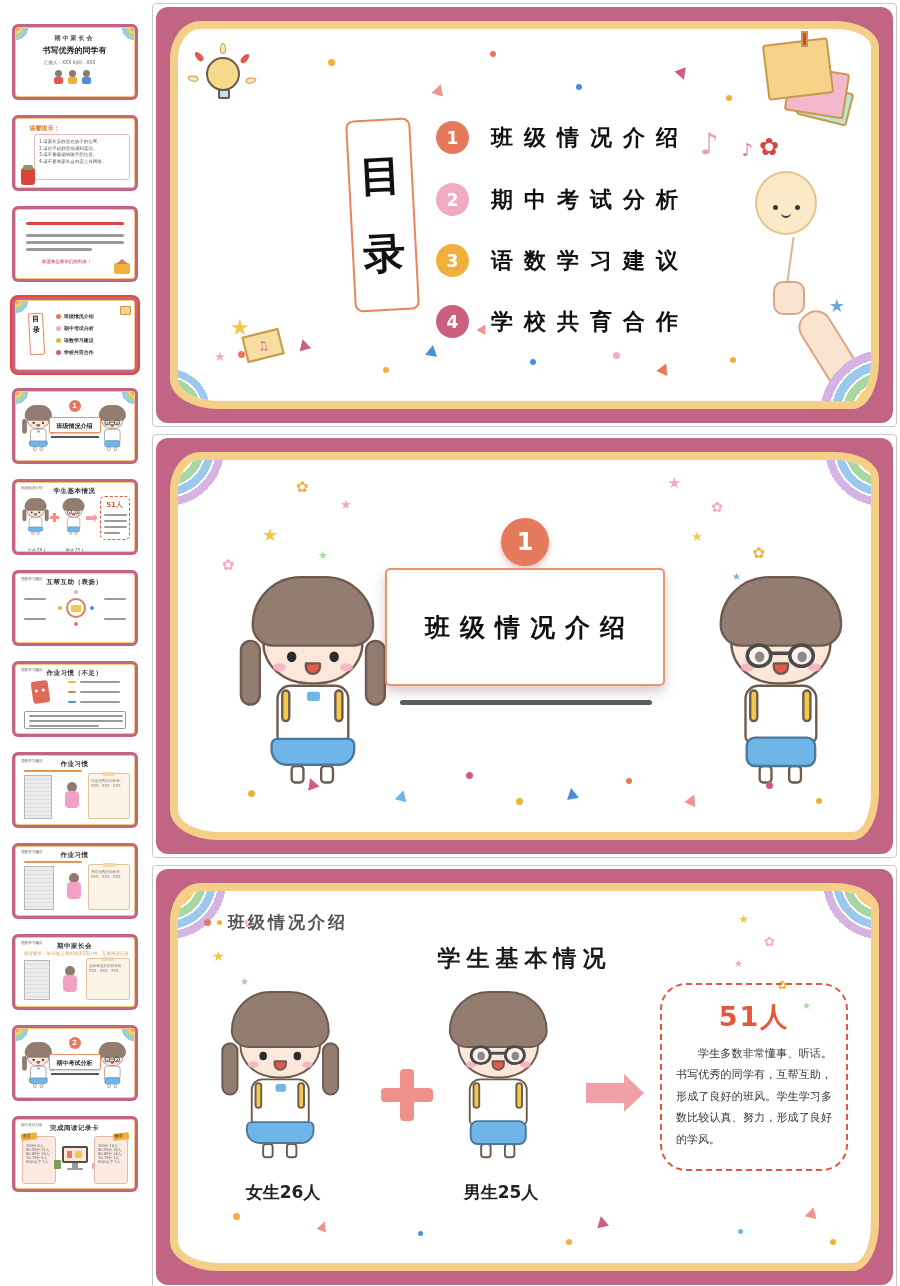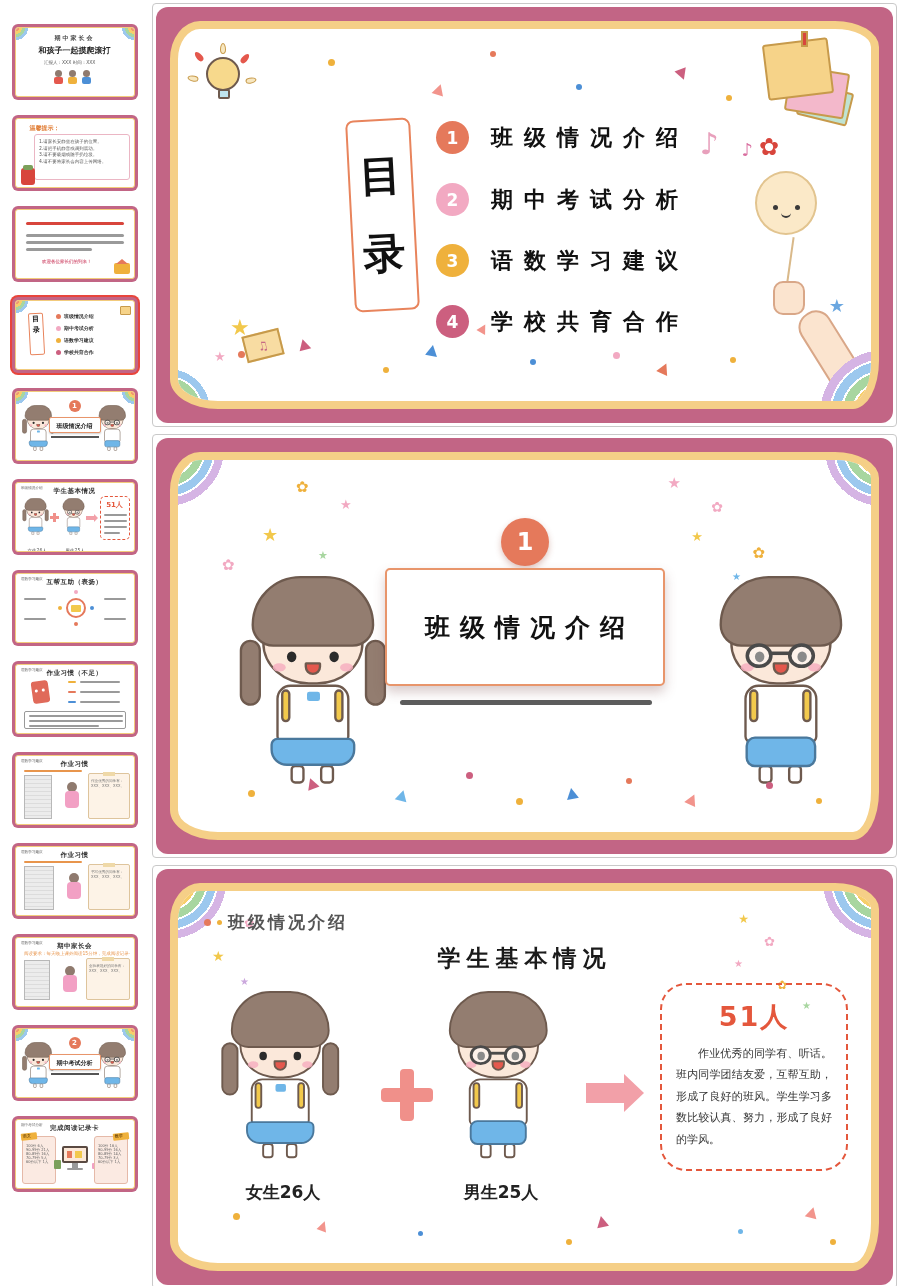--- a/index.html
+++ b/index.html
@@ -143,21 +143,21 @@
 </head>
 <body>
 
 <div class="sidebar">
 
   <div class="thumb">
     <div class="tinner">
       <i class="trb tl"></i>
         <i class="trb tr"></i>
       <div class="abs" style="left:0;right:0;top:6px;text-align:center;font-size:6px;font-weight:700;color:#444;letter-spacing:2px">期中家长会</div>
-      <div class="abs" style="left:0;right:0;top:17px;text-align:center;font-size:8px;font-weight:700;color:#222">和孩子一起摸爬滚打</div>
+      <div class="abs" style="left:0;right:0;top:17px;text-align:center;font-size:8px;font-weight:700;color:#222">书写优秀的同学有</div>
       <div class="abs" style="left:28px;top:31px">
           <span class="tiny">汇报人：XXX 时间：XXX</span>
         </div>
       <div class="abs" style="left:38px;top:42px;display:flex;gap:5px">
         <span class="mp">
             <i class="h"></i>
             <i class="b" style="background:#E4584D"></i>
           </span>
         <span class="mp">
             <i class="h"></i>
@@ -717,21 +717,21 @@
             <i class="k-strap l"></i>
             <i class="k-strap r"></i>
             <i class="k-shorts"></i>
             <i class="k-leg l"></i>
             <i class="k-leg r"></i>
       </div>
       <div class="barrow"></div>
 
       <div class="dashed-box">
         <div class="count">51人</div>
-        <div class="desc">作业优秀的同学有、听话。班内同学团结友爱，互帮互助，形成了良好的班风。学生学习多数比较认真、努力，形成了良好的学风。</div>
+        <div class="desc">学生多数非常懂事、听话。书写优秀的同学有，互帮互助，形成了良好的班风。学生学习多数比较认真、努力，形成了良好的学风。</div>
       </div>
 
       <div class="kid-label" style="left:40px">女生26人</div>
       <div class="kid-label" style="left:258px">男生25人</div>
 
       <i class="dot" style="left:55px;top:322px;width:7px;height:7px;background:#EFB13C"></i>
       <i class="tri" style="left:140px;top:330px;border-left:5px solid transparent;border-right:5px solid transparent;border-bottom:10px solid #F2948C;transform:rotate(20deg)"></i>
       <i class="dot" style="left:240px;top:340px;width:5px;height:5px;background:#4C8FD6"></i>
       <i class="tri" style="left:418px;top:325px;border-left:6px solid transparent;border-right:6px solid transparent;border-bottom:11px solid #CC5F7F;transform:rotate(-12deg)"></i>
       <i class="dot" style="left:388px;top:348px;width:6px;height:6px;background:#EFB13C"></i>

